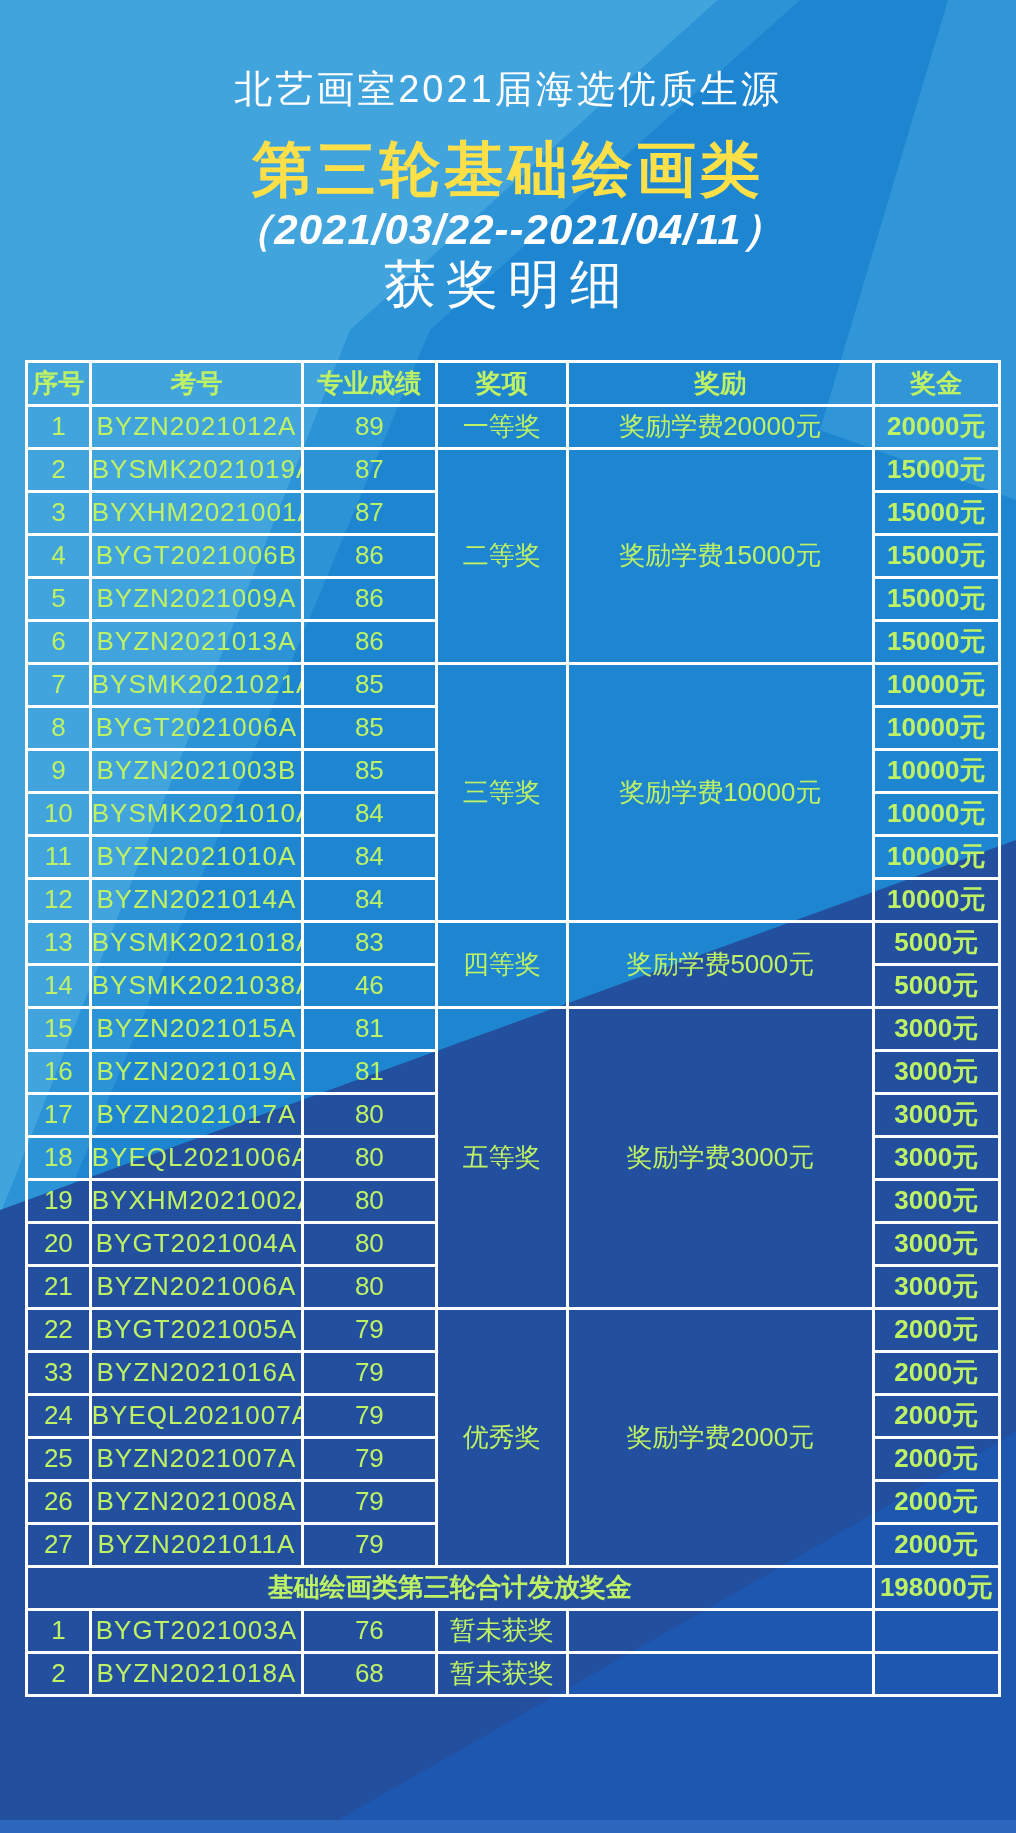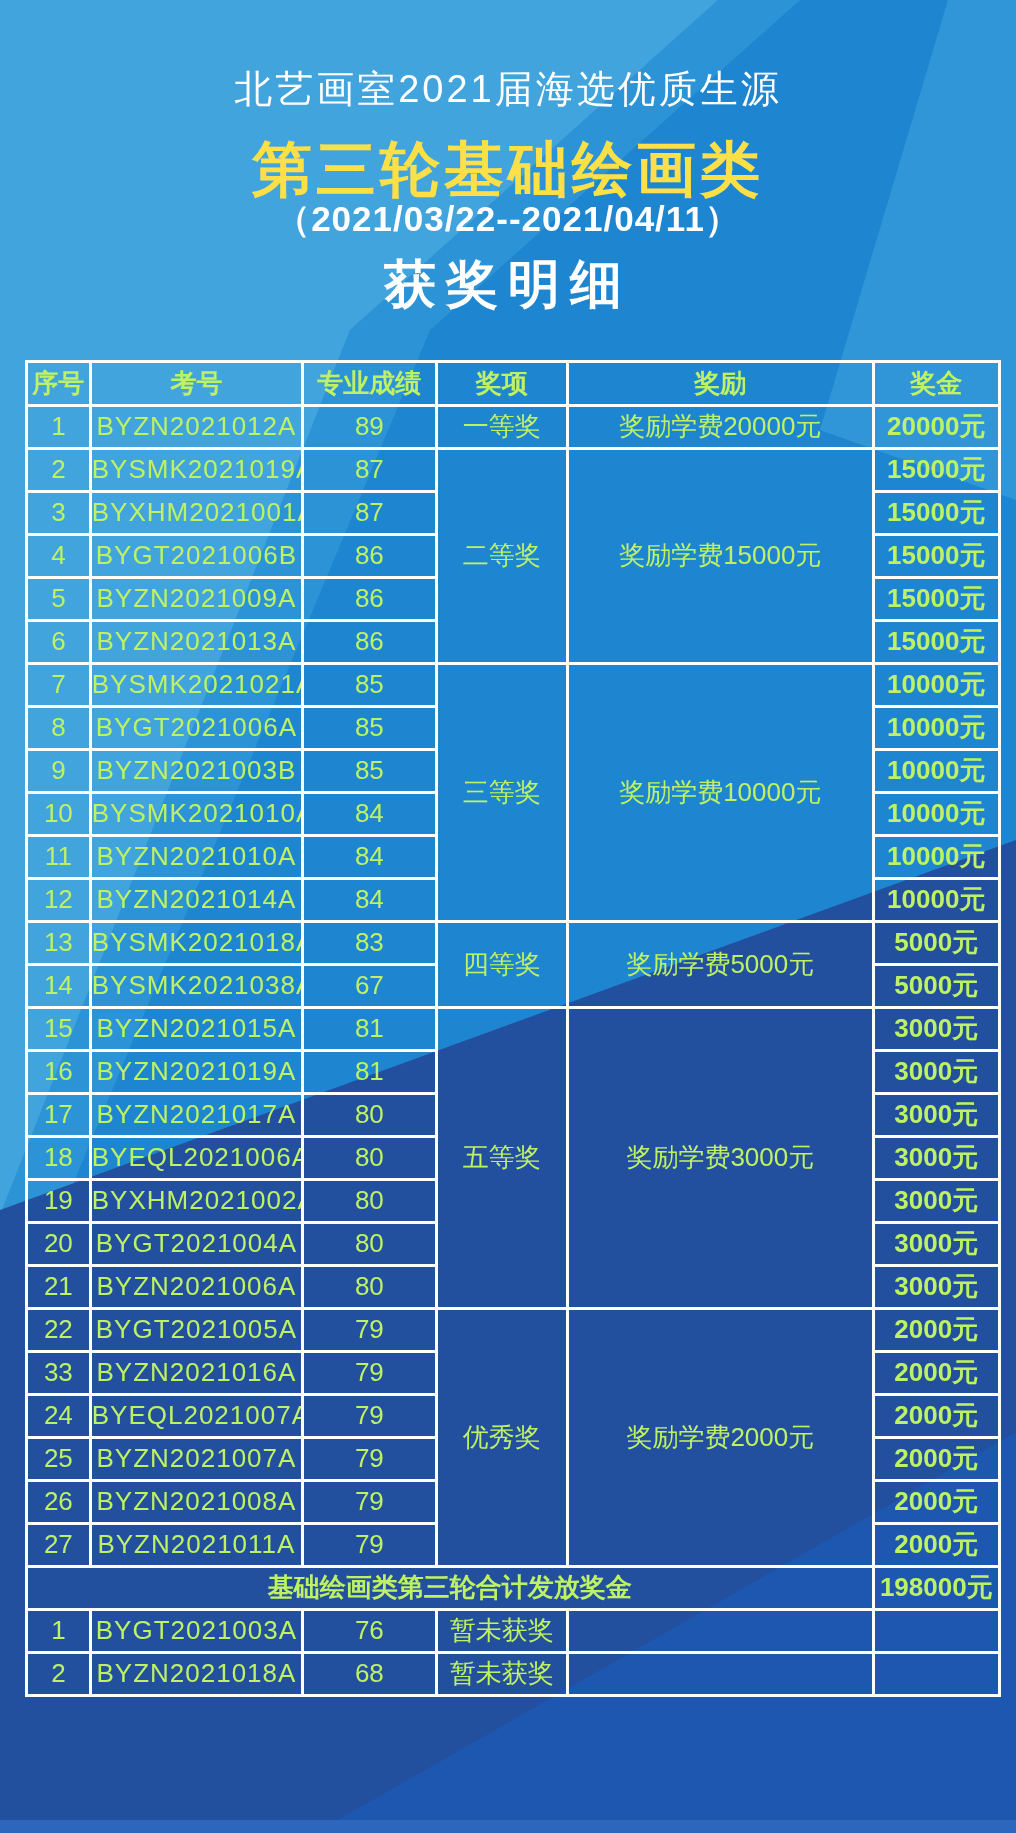--- a/index.html
+++ b/index.html
@@ -7,22 +7,22 @@
     position:relative;
     width:1016px;height:1833px;
     overflow:hidden;
     font-family:"Liberation Sans","DejaVu Sans",sans-serif;
     -webkit-font-smoothing:antialiased;
   }
   .bg{position:absolute;inset:0;width:100%;height:100%;display:block;}
   .titles{position:absolute;left:0;top:0;width:100%;text-align:center;color:#ffffff;}
   .t1{position:absolute;top:64px;width:100%;font-size:38px;font-weight:normal;letter-spacing:3px;}
   .t2{position:absolute;top:130px;width:100%;font-size:60px;font-weight:bold;letter-spacing:4px;}
-  .t3{position:absolute;top:196px;width:100%;font-size:35px;font-weight:bold;letter-spacing:1px;}
-  .t4{position:absolute;top:250px;width:100%;font-size:52px;font-weight:bold;letter-spacing:10px;}
+  .t3{position:absolute;top:202px;width:100%;font-size:42px;font-weight:bold;letter-spacing:1px;font-style:italic;}
+  .t4{position:absolute;top:250px;width:100%;font-size:52px;font-weight:normal;letter-spacing:10px;}
   table.award{
     position:absolute;left:25px;top:360px;
     width:976px;
     border-collapse:collapse;
     table-layout:fixed;
     color:#bef264;
   }
   table.award td,table.award th{
     border:3px solid #ffffff;
     text-align:center;vertical-align:middle;
@@ -165,21 +165,21 @@
         <td>13</td>
         <td class="exam">BYSMK2021018A</td>
         <td>83</td>
         <td rowspan="2">四等奖</td>
         <td rowspan="2">奖励学费5000元</td>
         <td class="amount">5000元</td>
       </tr>
       <tr>
         <td>14</td>
         <td class="exam">BYSMK2021038A</td>
-        <td>67</td>
+        <td>46</td>
         <td class="amount">5000元</td>
       </tr>
 
       <tr>
         <td>15</td>
         <td class="exam">BYZN2021015A</td>
         <td>81</td>
         <td rowspan="7">五等奖</td>
         <td rowspan="7">奖励学费3000元</td>
         <td class="amount">3000元</td>

